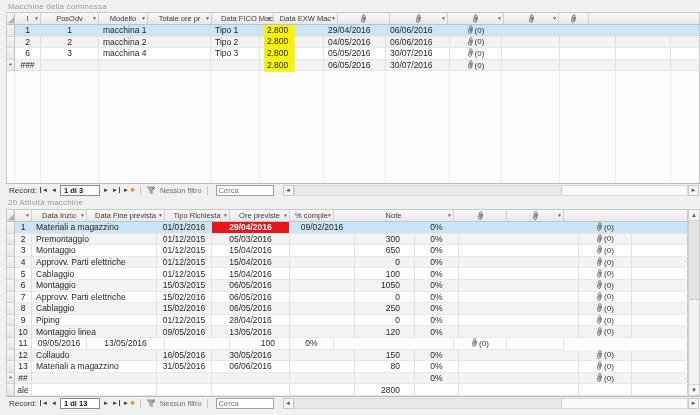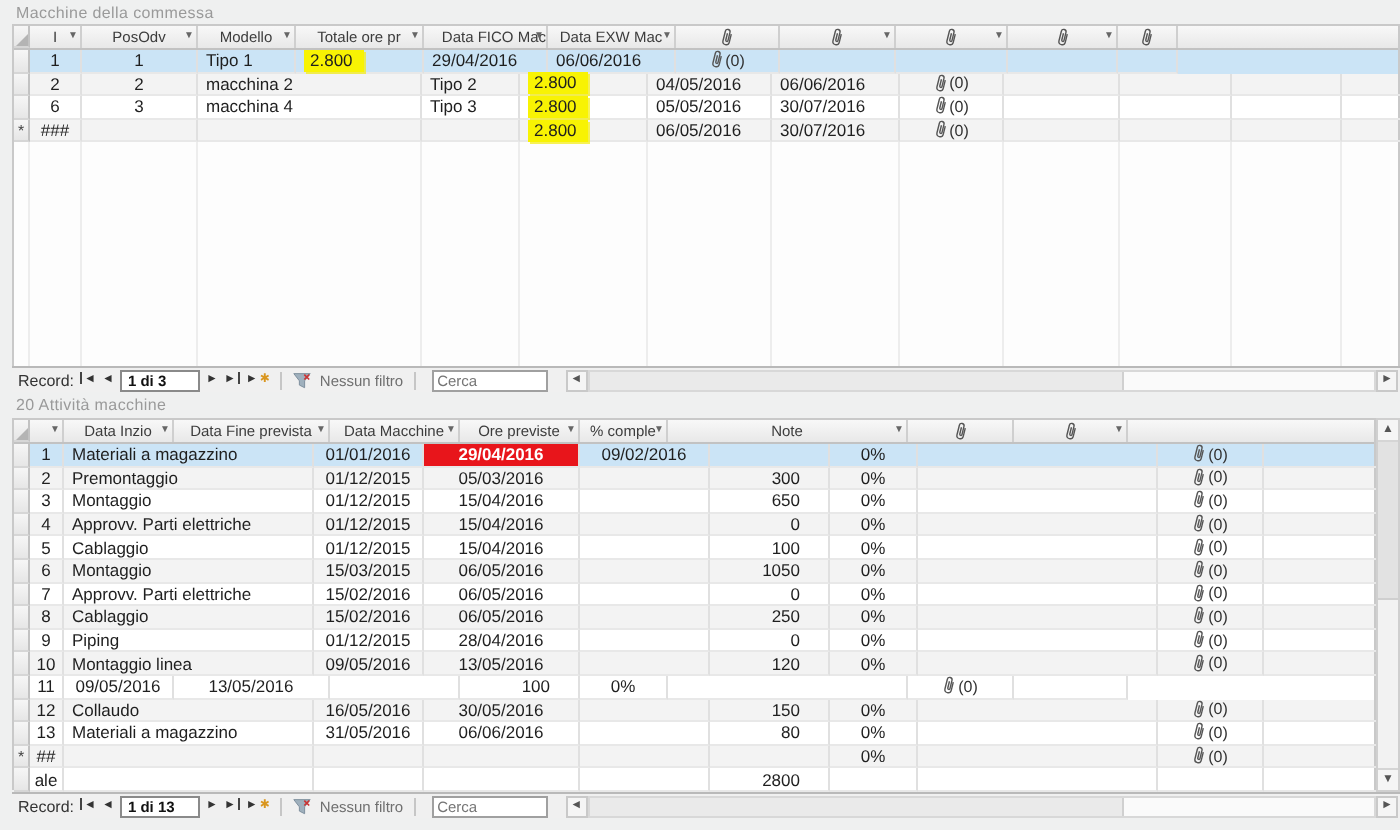--- a/index.html
+++ b/index.html
@@ -122,20 +122,21 @@
           <svg width="7" height="10" viewBox="0 0 10 14" style="transform:rotate(14deg)">
             <path d="M7.3 3.6 v6 a2.3 2.3 0 0 1 -4.6 0 v-7 a1.7 1.7 0 0 1 3.4 0 v6 a.8 .8 0 0 1 -1.6 0 v-5" fill="none" stroke="#555" stroke-width="1"></path>
           </svg>
         </span>
       </div>
     </div>
     <div class="drow sel">
       <div class="selcell"></div>
       <div class="dcell c" style="width: 26px; flex: 0 0 26px;">1</div>
       <div class="dcell c" style="width: 58px; flex: 0 0 58px;">1</div>
+      <div class="dcell l" style="width: 112px; flex: 0 0 112px;">macchina 1</div>
       <div class="dcell l" style="width: 49px; flex: 0 0 49px;">Tipo 1</div>
       <div class="dcell l" style="width: 64px; flex: 0 0 64px;">
         <span class="hl">2.800</span>
       </div>
       <div class="dcell l" style="width: 62px; flex: 0 0 62px;">29/04/2016</div>
       <div class="dcell l" style="width: 64px; flex: 0 0 64px;">06/06/2016</div>
       <div class="dcell c" style="width: 52px; flex: 0 0 52px;">
         <span class="att">
           <svg width="7" height="10" viewBox="0 0 10 14" style="transform:rotate(14deg)">
             <path d="M7.3 3.6 v6 a2.3 2.3 0 0 1 -4.6 0 v-7 a1.7 1.7 0 0 1 3.4 0 v6 a.8 .8 0 0 1 -1.6 0 v-5" fill="none" stroke="#555" stroke-width="1"></path>
@@ -277,21 +278,21 @@
       </div>
       <div class="hcell" style="width: 55px; flex: 0 0 55px;">
         <span>Data Inzio</span>
         <i class="dd">▼</i>
       </div>
       <div class="hcell" style="width: 78px; flex: 0 0 78px;">
         <span>Data Fine prevista</span>
         <i class="dd">▼</i>
       </div>
       <div class="hcell" style="width: 65px; flex: 0 0 65px;">
-        <span>Data Macchine</span>
+        <span>Tipo Richiesta</span>
         <i class="dd">▼</i>
       </div>
       <div class="hcell" style="width: 60px; flex: 0 0 60px;">
         <span>Ore previste</span>
         <i class="dd">▼</i>
       </div>
       <div class="hcell" style="width: 44px; flex: 0 0 44px;">
         <span>% comple</span>
         <i class="dd">▼</i>
       </div>

